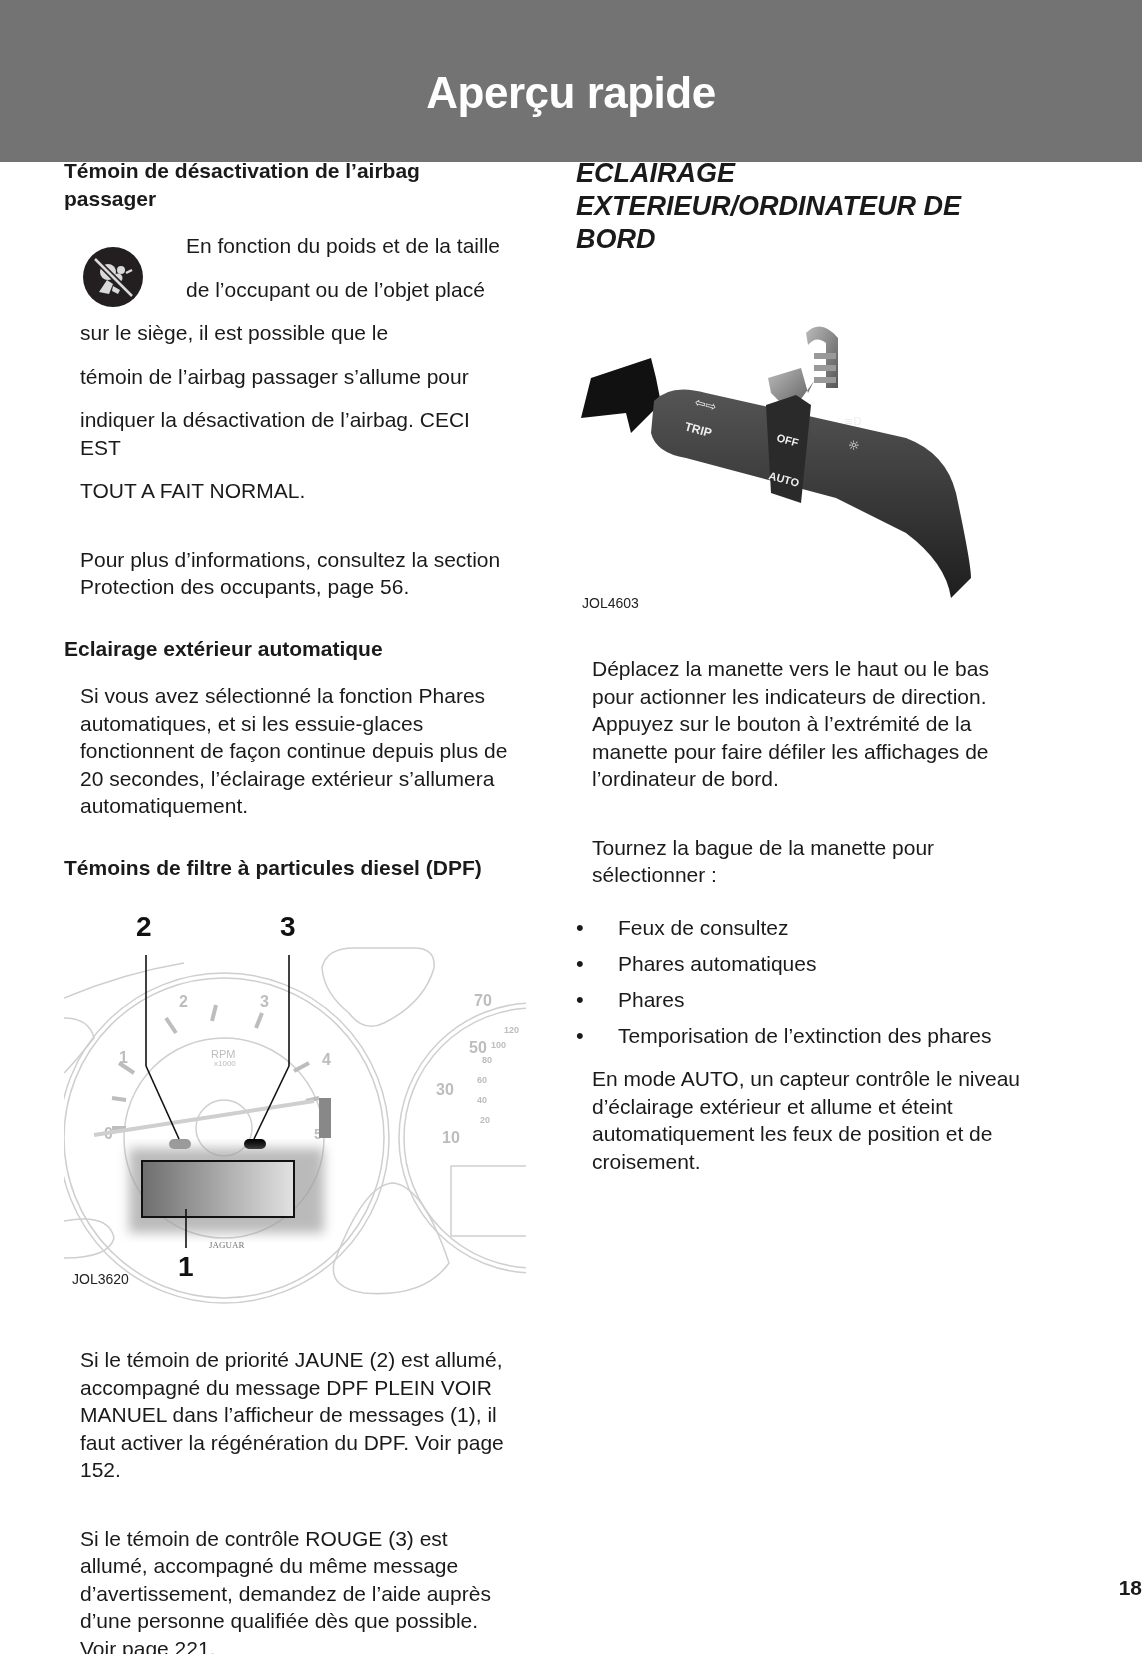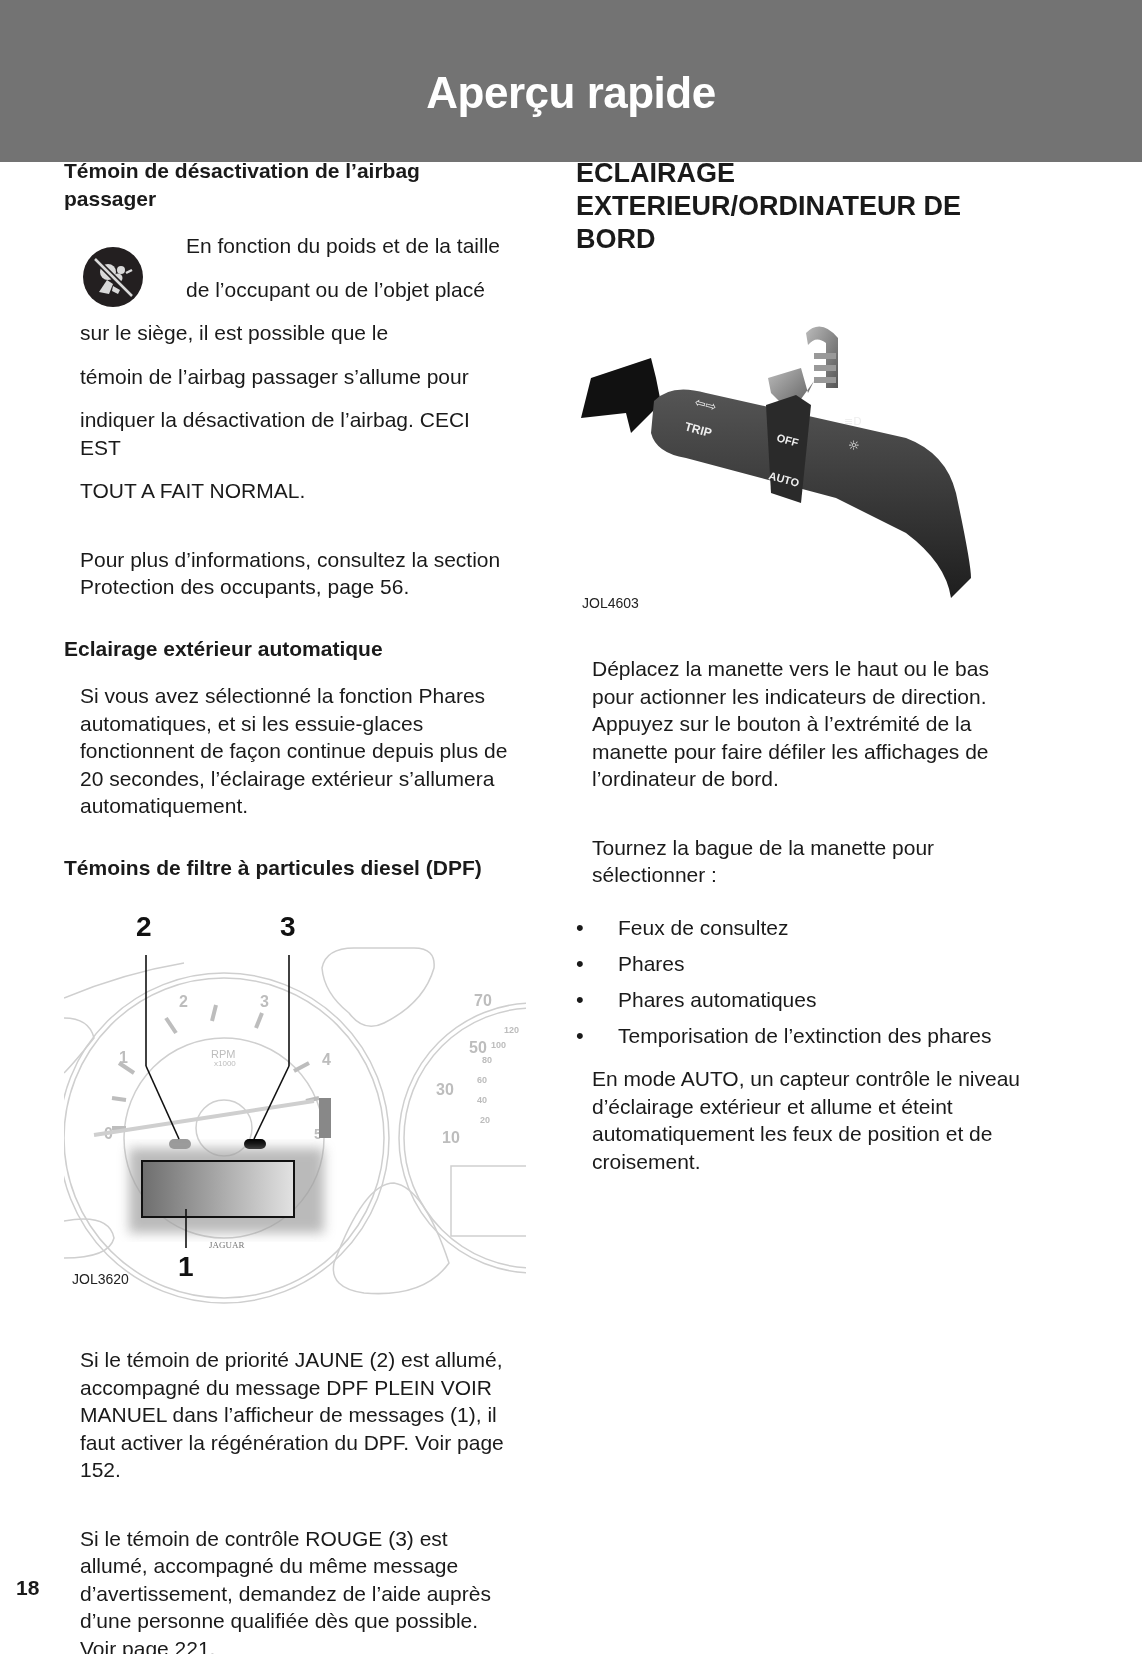--- a/index.html
+++ b/index.html
@@ -6,30 +6,30 @@
   body { width: 1142px; height: 1654px; position: relative; overflow: hidden;
          font-family: "Liberation Sans", "DejaVu Sans", sans-serif; color: #1a1a1a; }
   .header { position: absolute; left: 0; top: 0; width: 1142px; height: 162px; background: #737373; }
   .header h1 { position: absolute; left: 0; right: 0; top: 66px; margin: 0; text-align: center;
                color: #fff; font-size: 44px; font-weight: bold; letter-spacing: -0.5px; line-height: 54px; }
   .col-left { position: absolute; left: 64px; top: 157px; width: 462px; }
   .col-right { position: absolute; left: 576px; top: 157px; width: 470px; }
   .h3 { font-weight: bold; font-size: 21px; line-height: 27.5px; margin: 0; }
   p { margin: 16px; font-size: 21px; line-height: 27.5px; }
   .gap { height: 9px; }
-  .h2 { font-weight: bold; font-size: 27px; line-height: 33px; margin: 0; }
+  .h2 { font-weight: bold; font-size: 27px; line-height: 33px; margin: 0; font-style: italic; }
   .airbag-wrap { position: relative; }
   .airbag-icon { float: left; width: 62px; height: 62px; margin: 14px 42px 0 18px; }
   .figure { position: relative; }
   .fig-label { font-size: 14px; color: #222; position: absolute; }
   .callout { position: absolute; font-weight: bold; font-size: 28px; color: #111; }
   ul.bullets { list-style: none; margin: 0; padding: 0; }
   ul.bullets li { position: relative; padding-left: 42px; font-size: 21px; line-height: 27.5px; margin-bottom: 8.5px; }
   ul.bullets li::before { content: "•"; position: absolute; left: 0; top: 0; font-size: 22px; }
-  .page-num { position: absolute; left: 16px; right: 0; top: 1576px; text-align: left;
+  .page-num { position: absolute; left: 0; right: 0; top: 1576px; text-align: right;
               font-weight: bold; font-size: 21px; }
   b { font-weight: normal; }
 </style>
 </head>
 <body>
 
 <div class="header">
   <h1>Aperçu rapide</h1>
 </div>
 
@@ -199,20 +199,20 @@
     <span class="fig-label" style="left:6px;top:282px;">JOL4603</span>
   </div>
 
   <div style="height:16px"></div>
   <p>Déplacez la manette vers le haut ou le bas pour actionner les indicateurs de direction. Appuyez sur le bouton à l’extrémité de la manette pour faire défiler les affichages de l’ordinateur de bord.</p>
   <div class="gap"></div>
   <p style="width:380px">Tournez la bague de la manette pour sélectionner :</p>
   <div class="gap"></div>
   <ul class="bullets">
     <li>Feux de consultez</li>
+    <li>Phares automatiques</li>
     <li>Phares</li>
-    <li>Phares automatiques</li>
     <li>Temporisation de l’extinction des phares</li>
   </ul>
   <p>En mode AUTO, un capteur contrôle le niveau d’éclairage extérieur et allume et éteint automatiquement les feux de position et de croisement.</p>
 </div>
 
 <div class="page-num">18</div>
 
 </body></html>

